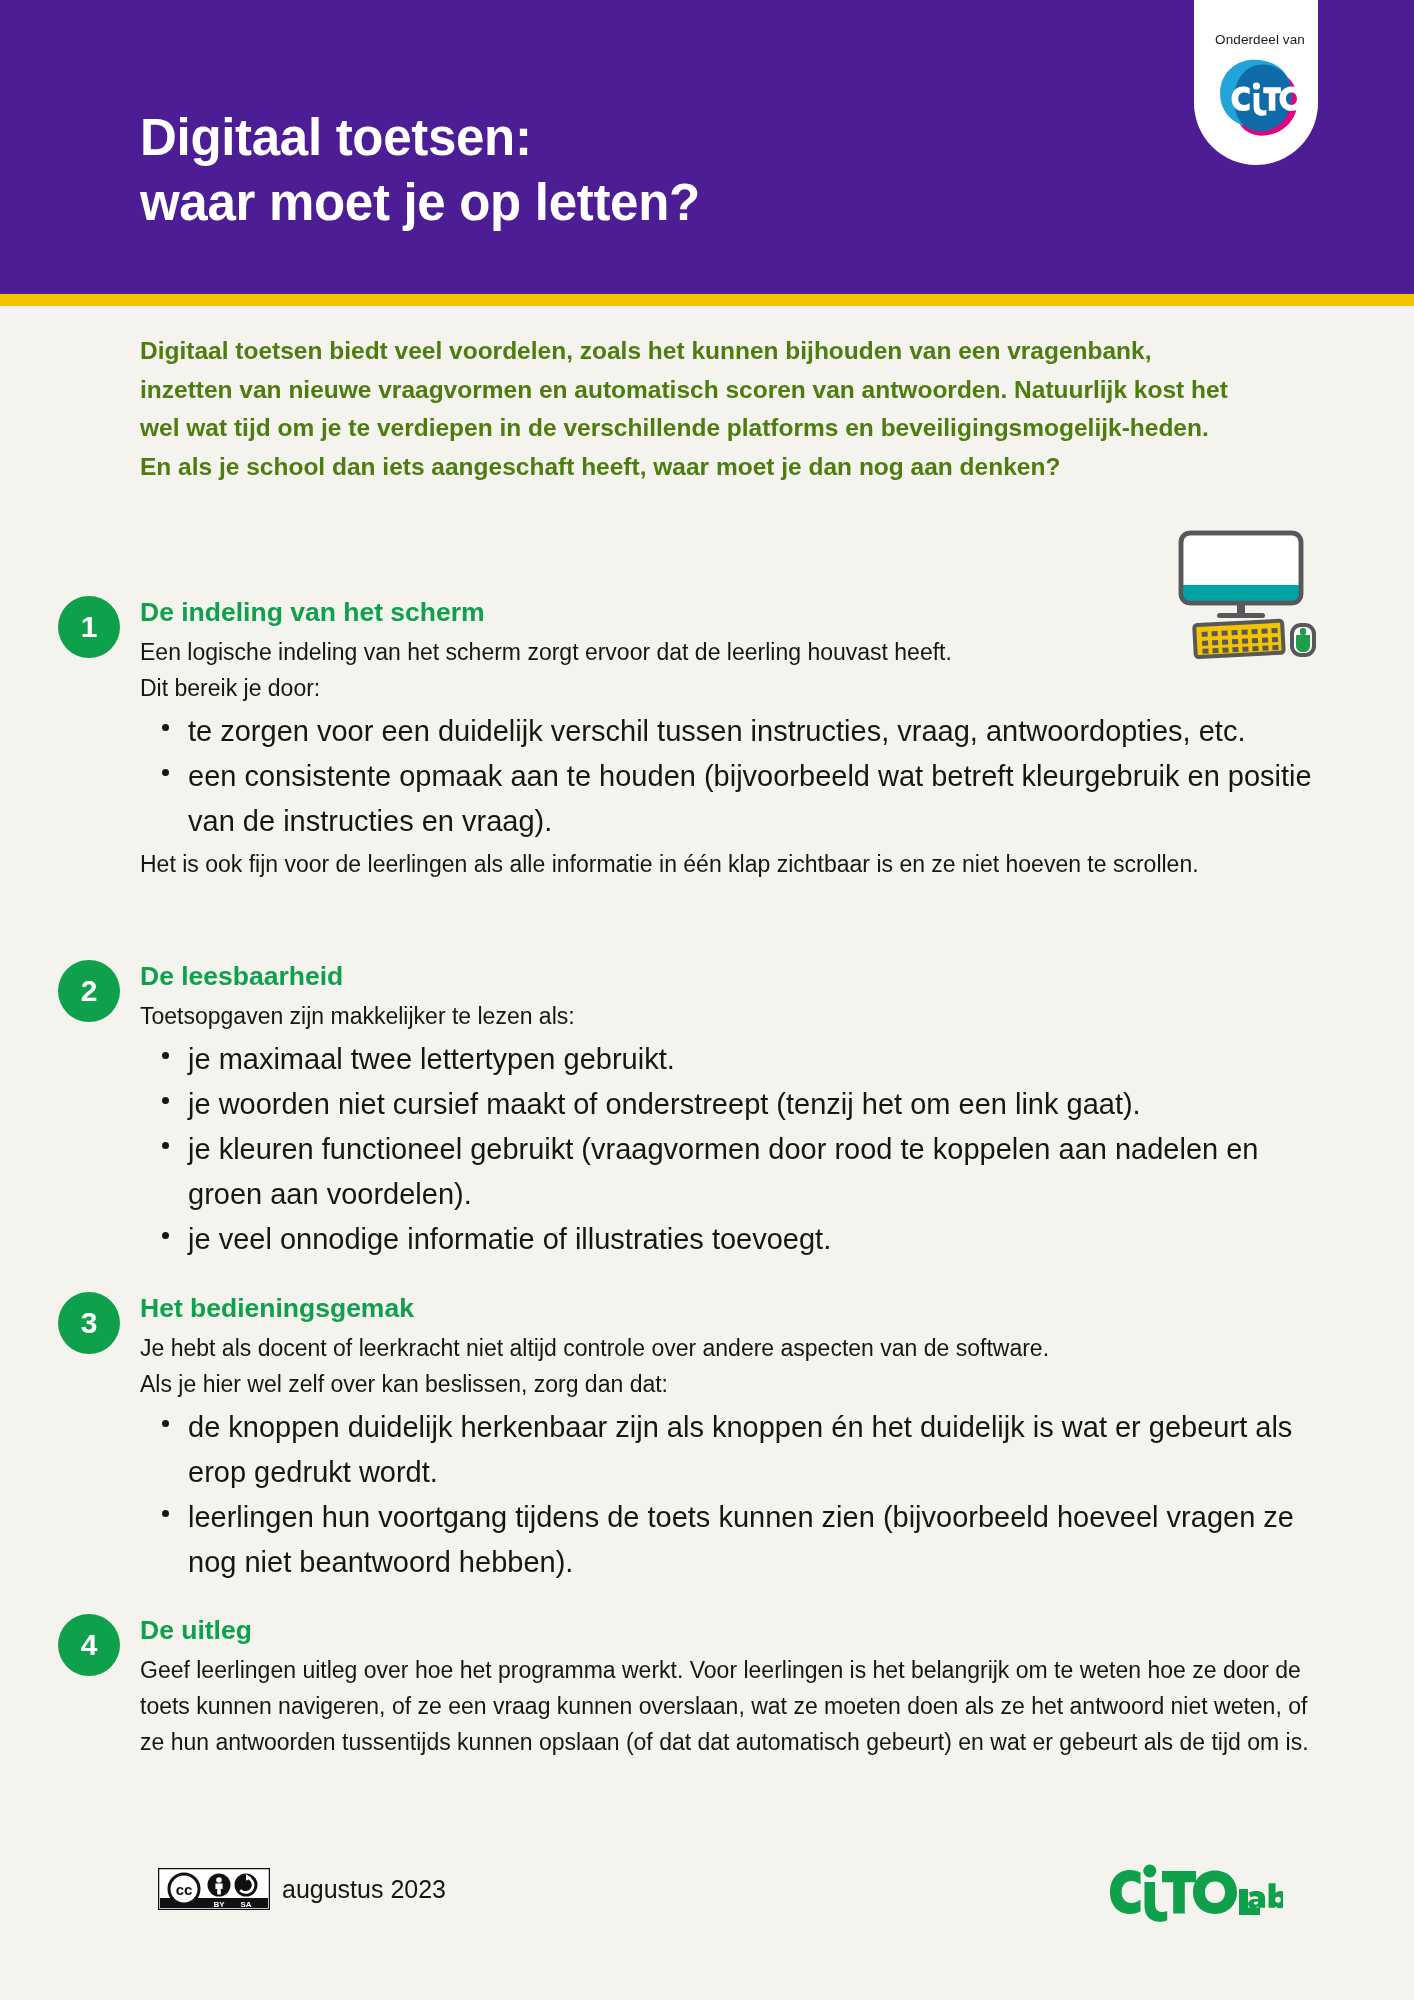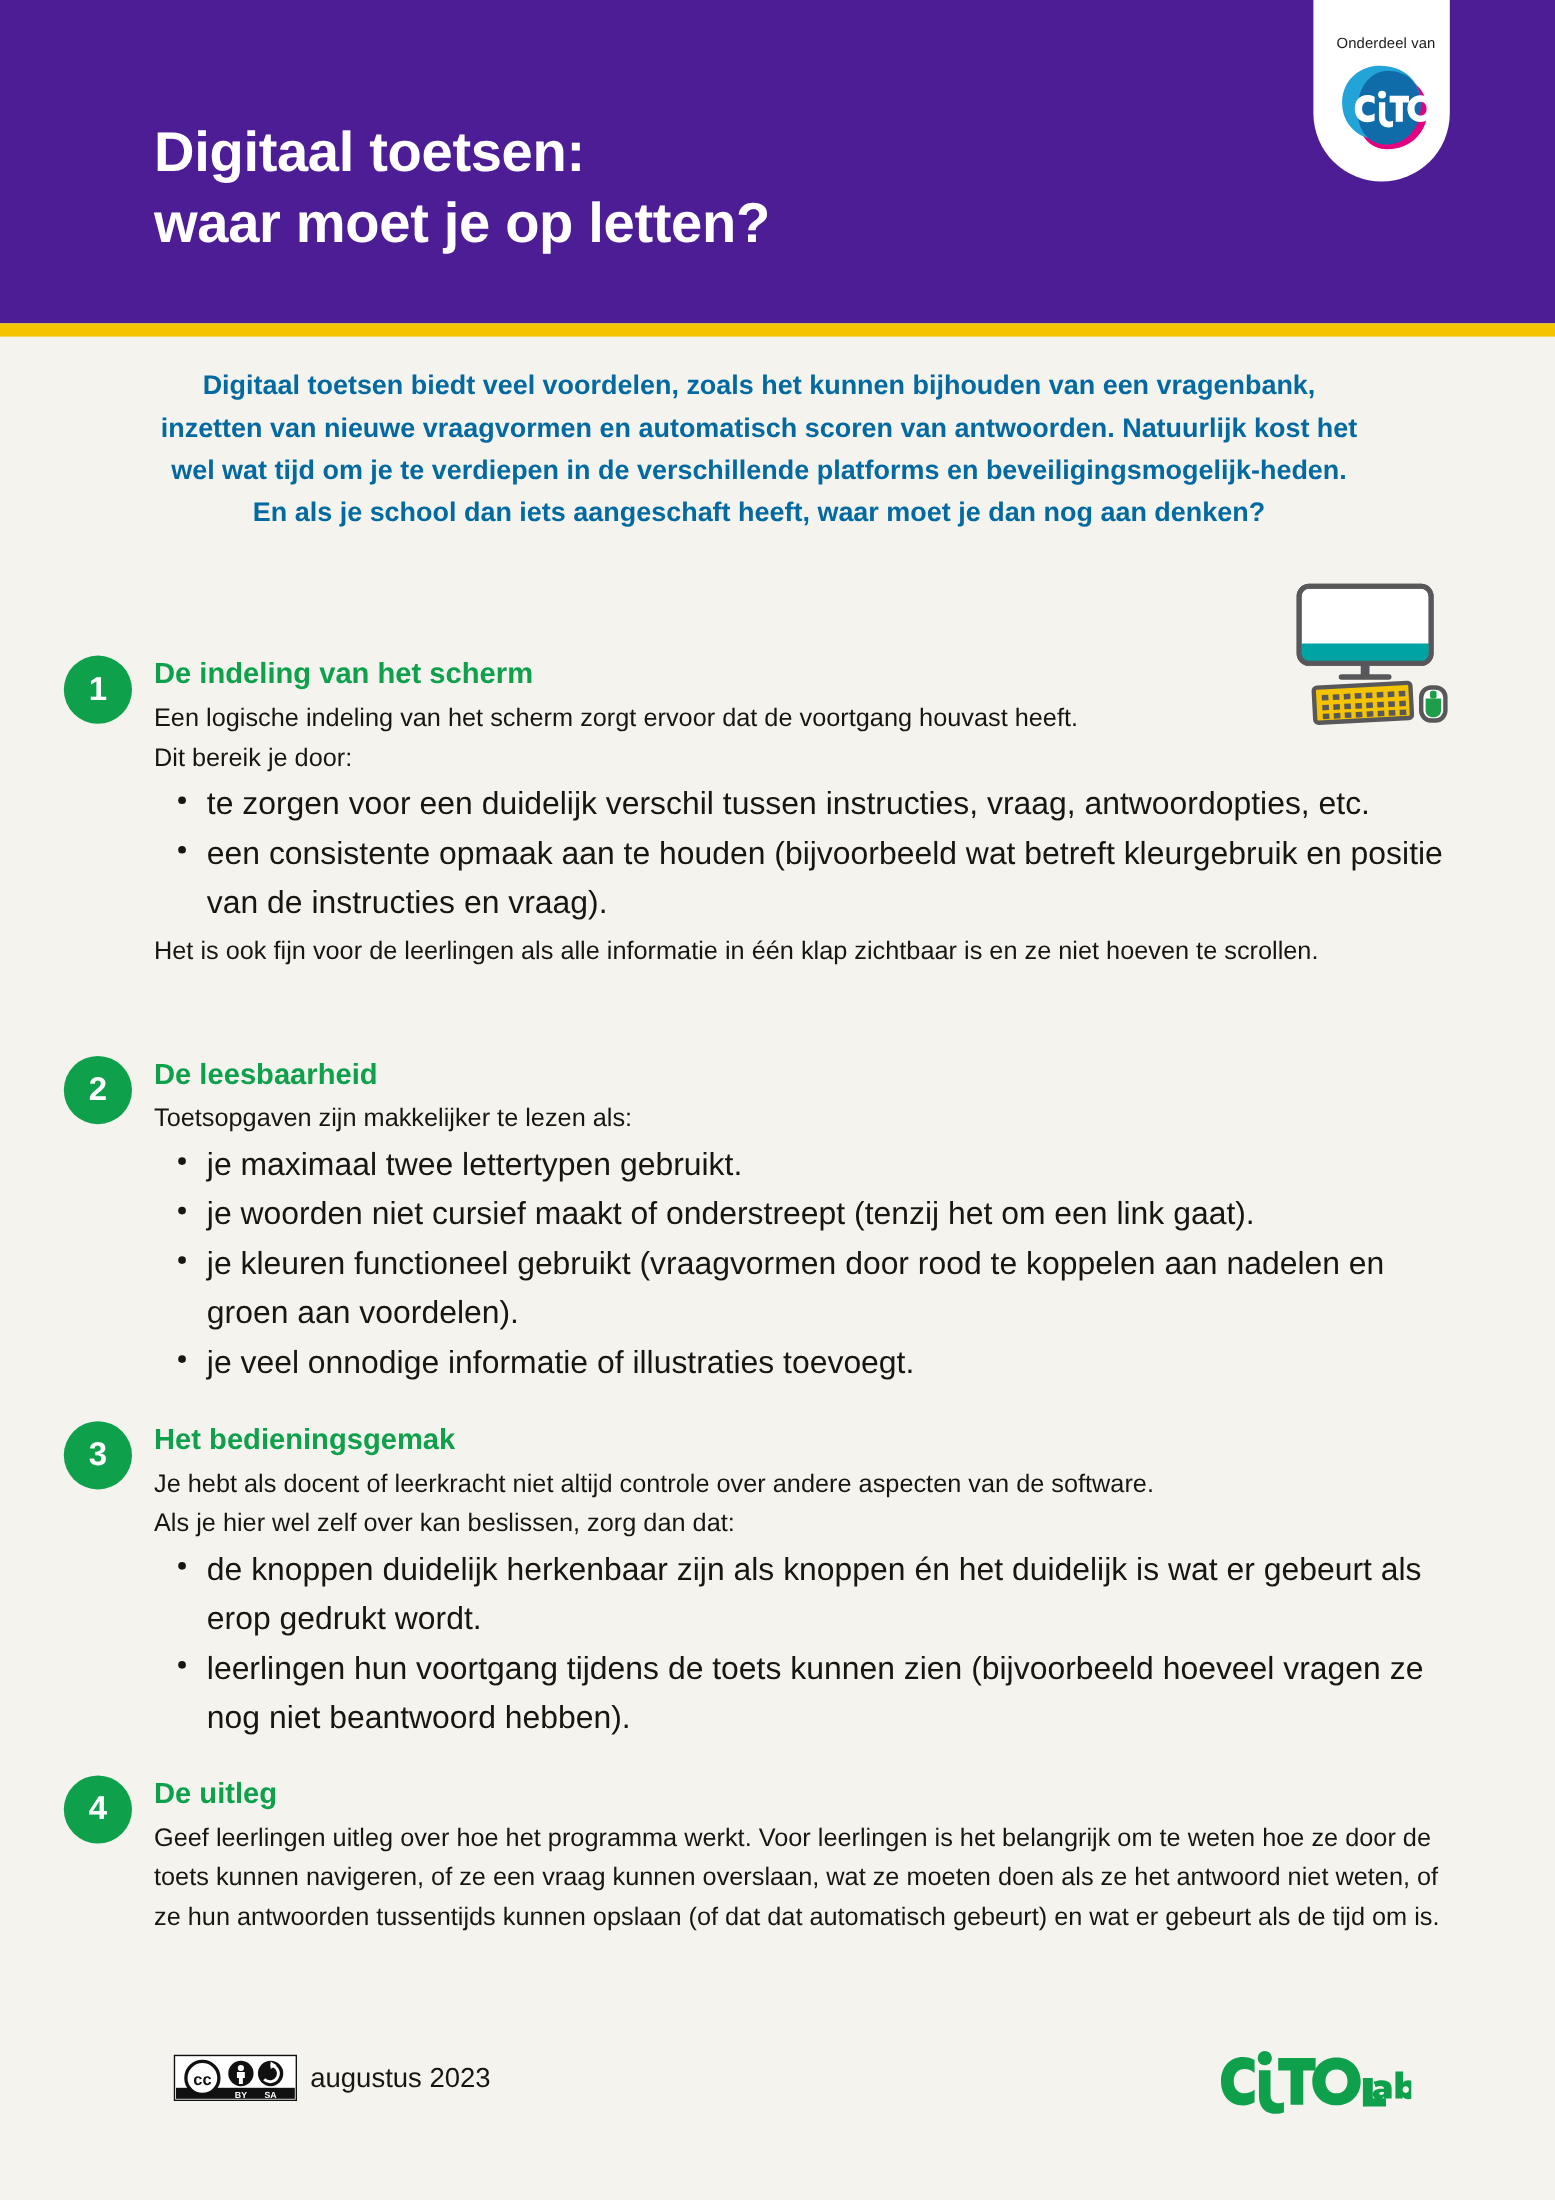--- a/index.html
+++ b/index.html
@@ -78,23 +78,22 @@
   }
 
   
   .intro {
     position:absolute;
     left:140px;
     top:332px;
     width:1100px;
     font-size:24.5px;
     font-weight:bold;
-    color:#0369a1;
+    color:#4d7c0f;
     line-height:1.58;
-    text-align:center;
   }
   .intro p { margin:0; }
 
   
   .computer-illo {
     position:absolute;
     left:1175px;
     top:527px;
     width:150px;
     height:140px;
@@ -277,21 +276,21 @@
     <rect x="117" y="98" width="22" height="30" rx="9" fill="#FFFFFF" stroke="#58585A" stroke-width="4"></rect>
     <path d="M121 108 L135 108 L135 119 C135 122.3 132.3 125 129 125 L127 125 C123.7 125 121 122.3 121 119 Z" fill="#1E9E4A"></path>
     <rect x="125" y="101" width="6" height="7" rx="2" fill="#1E9E4A"></rect>
   </svg>
 
   <div class="section" style="top:596px;">
     <div class="badge">1</div>
     <div class="sec-body">
       <div class="sec-heading">De indeling van het scherm</div>
       <div class="sec-text">
-        <p>Een logische indeling van het scherm zorgt ervoor dat de voortgang houvast heeft.</p>
+        <p>Een logische indeling van het scherm zorgt ervoor dat de leerling houvast heeft.</p>
         <p>Dit bereik je door:</p>
       </div>
       <ul class="bullets">
         <li>te zorgen voor een duidelijk verschil tussen instructies, vraag, antwoordopties, etc.</li>
         <li>een consistente opmaak aan te houden (bijvoorbeeld wat betreft kleurgebruik en positie van de instructies en vraag).</li>
       </ul>
       <div class="sec-text after-list">
         <p>Het is ook fijn voor de leerlingen als alle informatie in één klap zichtbaar is en ze niet hoeven te scrollen.</p>
       </div>
     </div>

